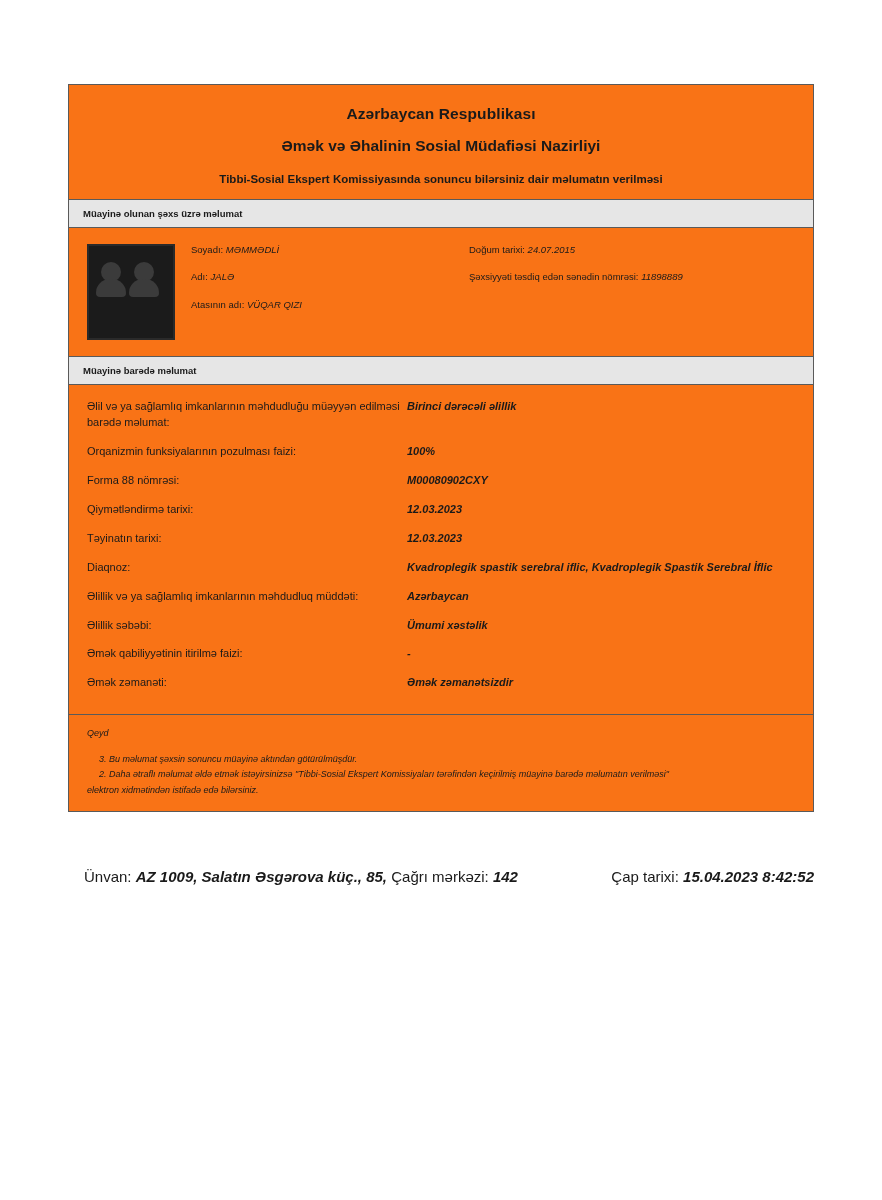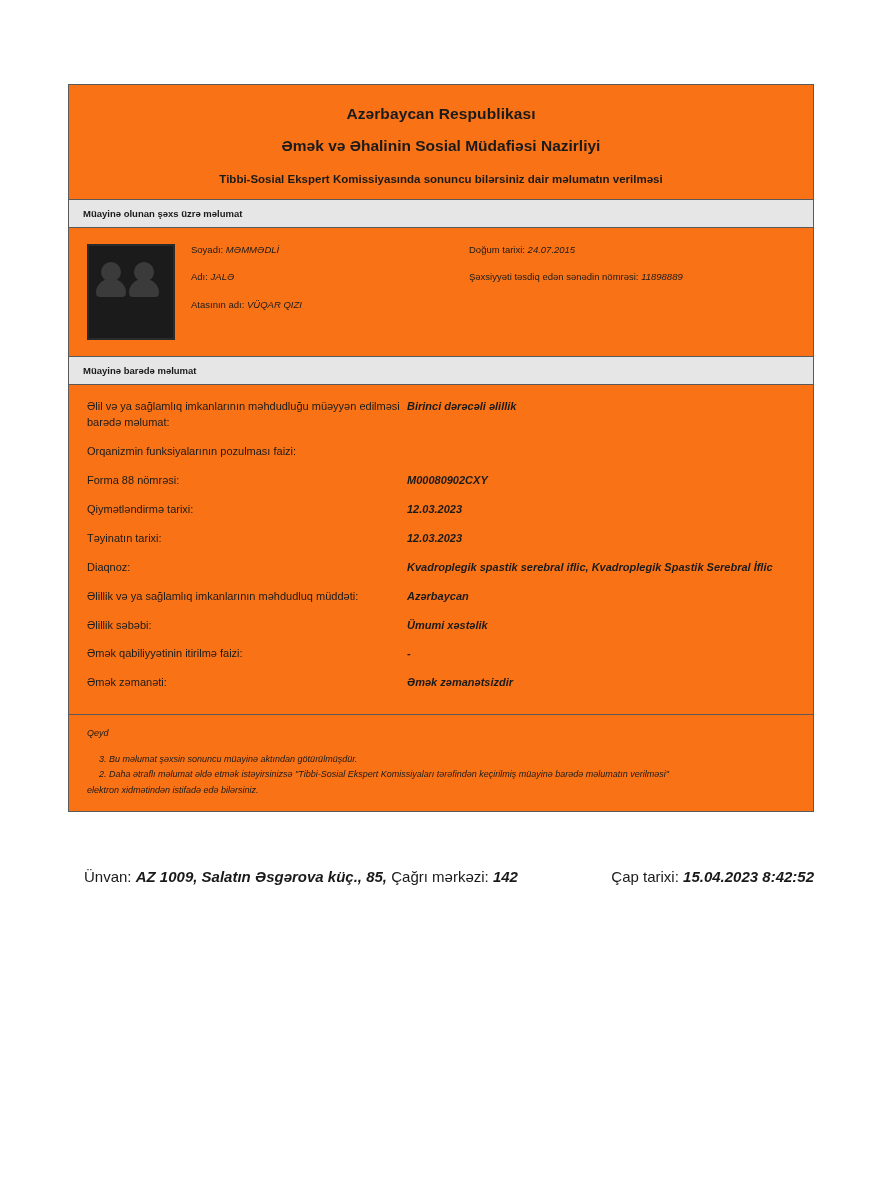--- a/index.html
+++ b/index.html
@@ -194,20 +194,21 @@
 
   <div class="section-bar">Müayinə barədə məlumat</div>
 
   <div class="exam">
     <div class="row">
       <div class="lbl">Əlil və ya sağlamlıq imkanlarının məhdudluğu müəyyən edilməsi barədə məlumat:</div>
       <div class="val">Birinci dərəcəli əlillik</div>
     </div>
     <div class="row">
       <div class="lbl">Orqanizmin funksiyalarının pozulması faizi:</div>
+      <div class="val">100%</div>
     </div>
     <div class="row">
       <div class="lbl">Forma 88 nömrəsi:</div>
       <div class="val">M00080902CXY</div>
     </div>
     <div class="row">
       <div class="lbl">Qiymətləndirmə tarixi:</div>
       <div class="val">12.03.2023</div>
     </div>
     <div class="row">

